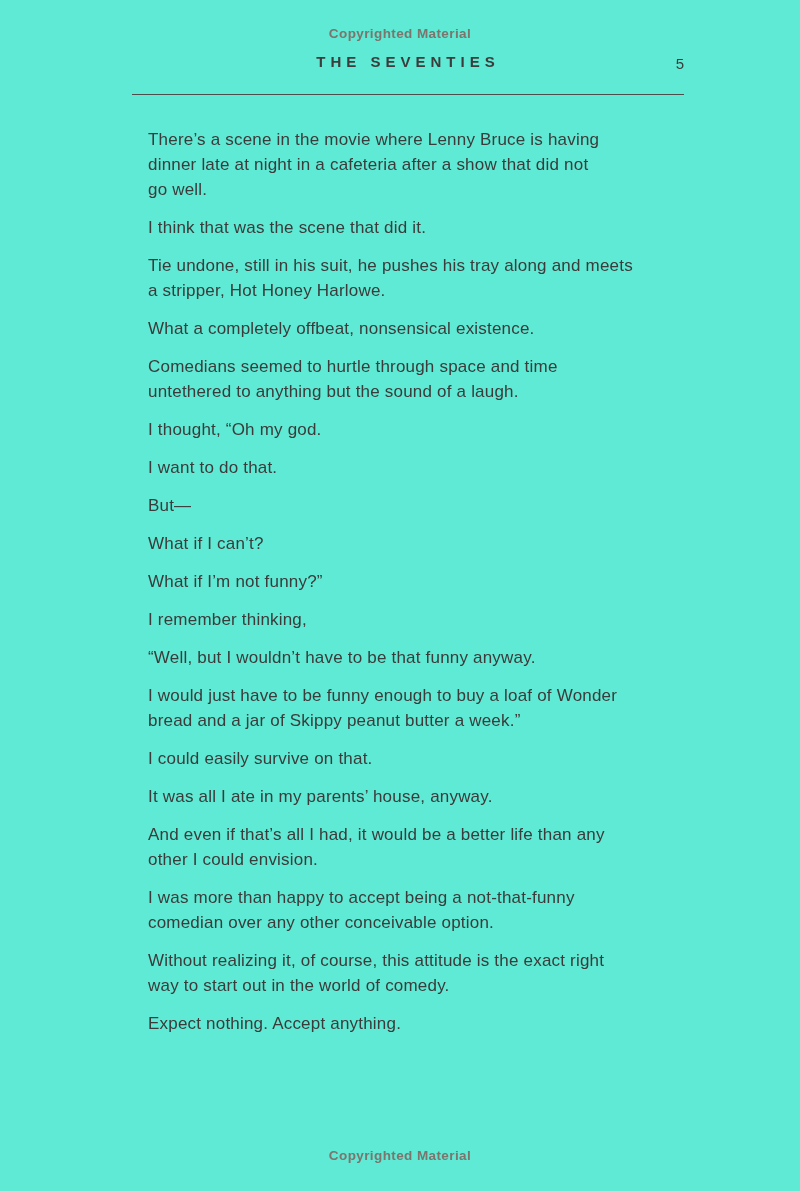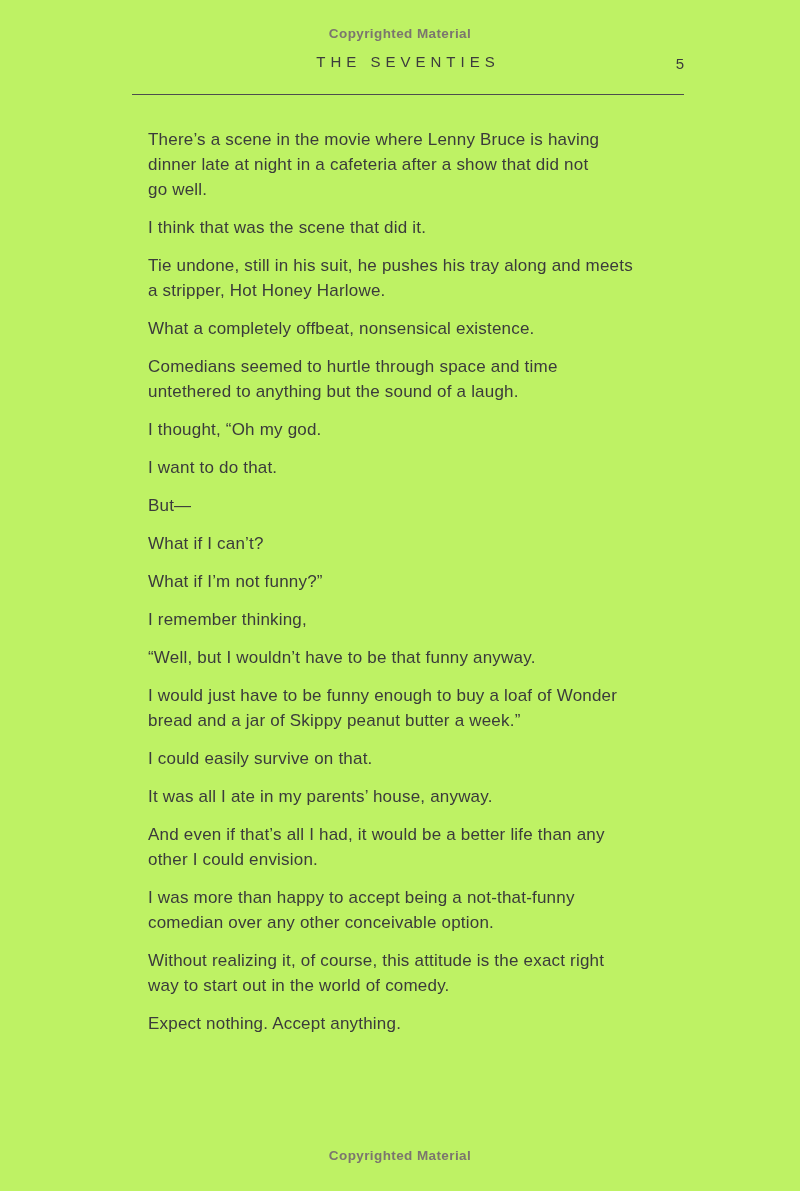--- a/index.html
+++ b/index.html
@@ -4,21 +4,21 @@
 <style>
   html, body {
     margin: 0;
     padding: 0;
     background: #ffffff;
   }
   .page {
     position: relative;
     width: 800px;
     height: 1191px;
-    background: #bef264;
+    background: #5eead4;
     font-family: "Liberation Sans", sans-serif;
     overflow: hidden;
   }
   .copyright-top {
     padding-top: 26px;
     text-align: center;
     font-size: 13.5px;
     font-weight: 700;
     letter-spacing: 0.4px;
     color: #7b756e;
@@ -29,21 +29,21 @@
     height: 20px;
   }
   .chapter-title {
     position: absolute;
     left: 0;
     right: 0;
     text-align: center;
     font-size: 15px;
     letter-spacing: 5px;
     color: #3c3c3c;
-    font-weight: 400;
+    font-weight: 700;
   }
   .page-number {
     position: absolute;
     right: 0;
     top: 2px;
     font-size: 15px;
     color: #3c3c3c;
   }
   .rule {
     margin: 21px 116px 0 132px;

